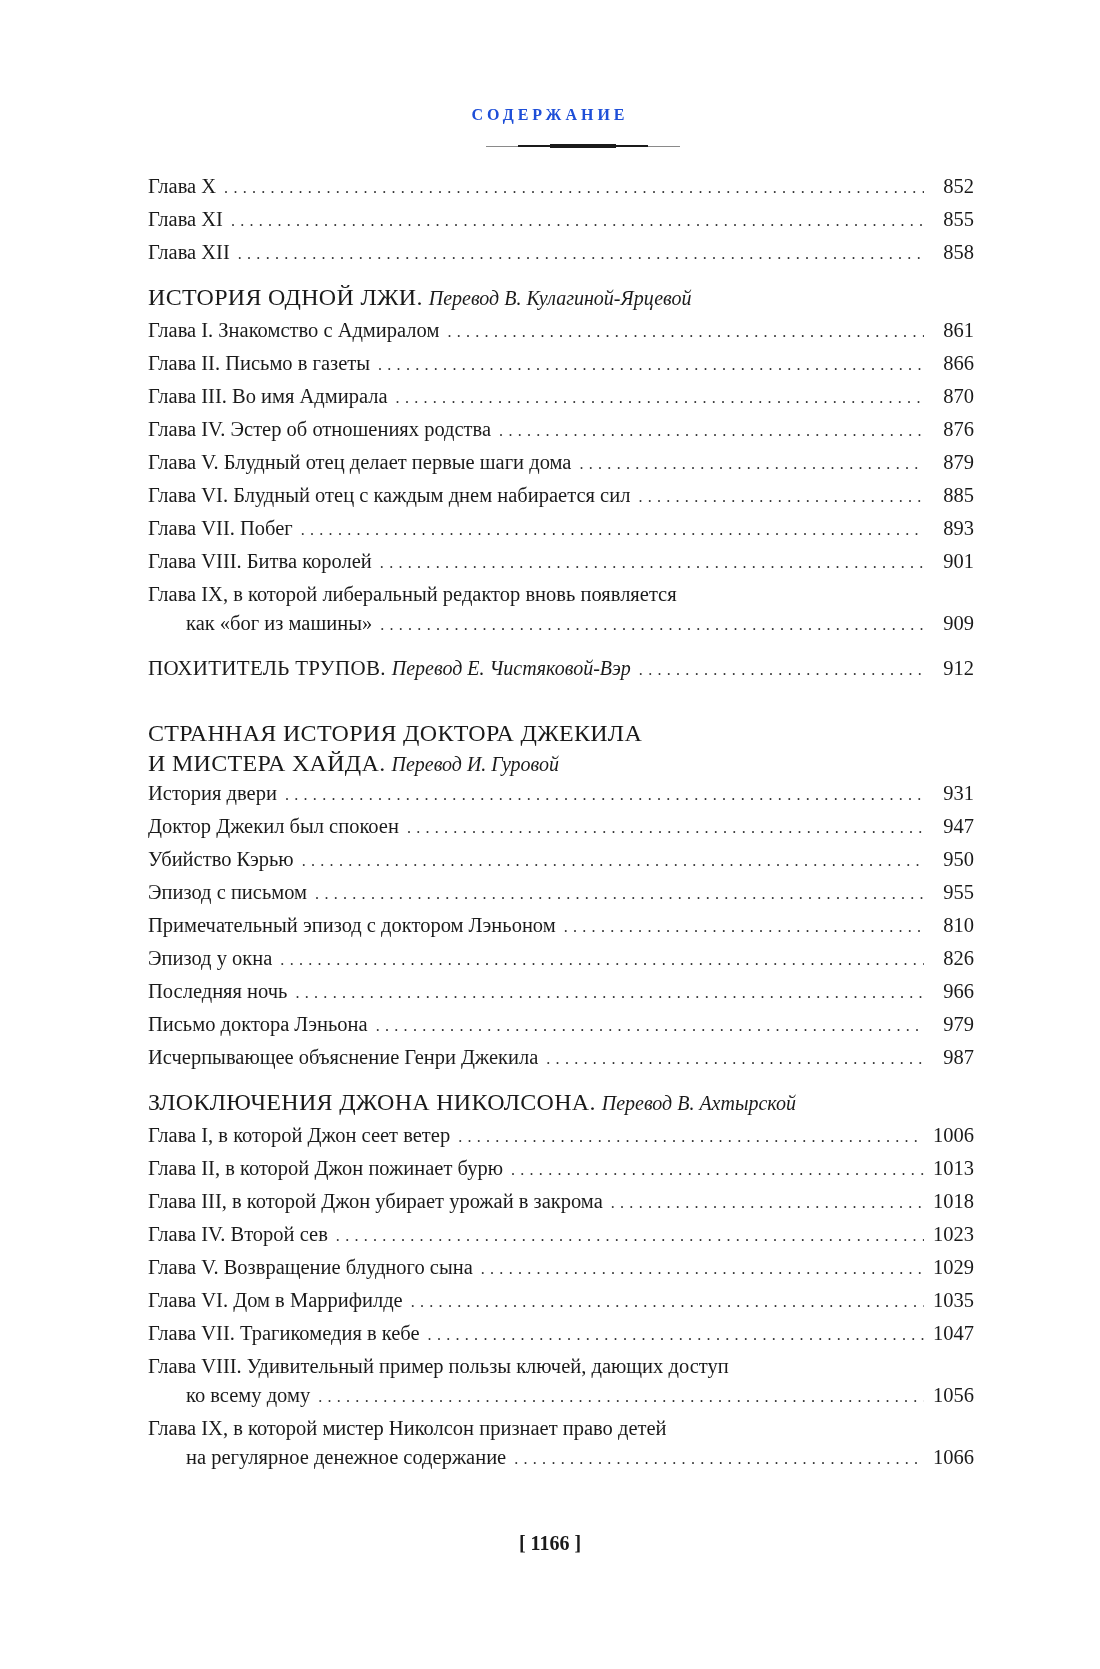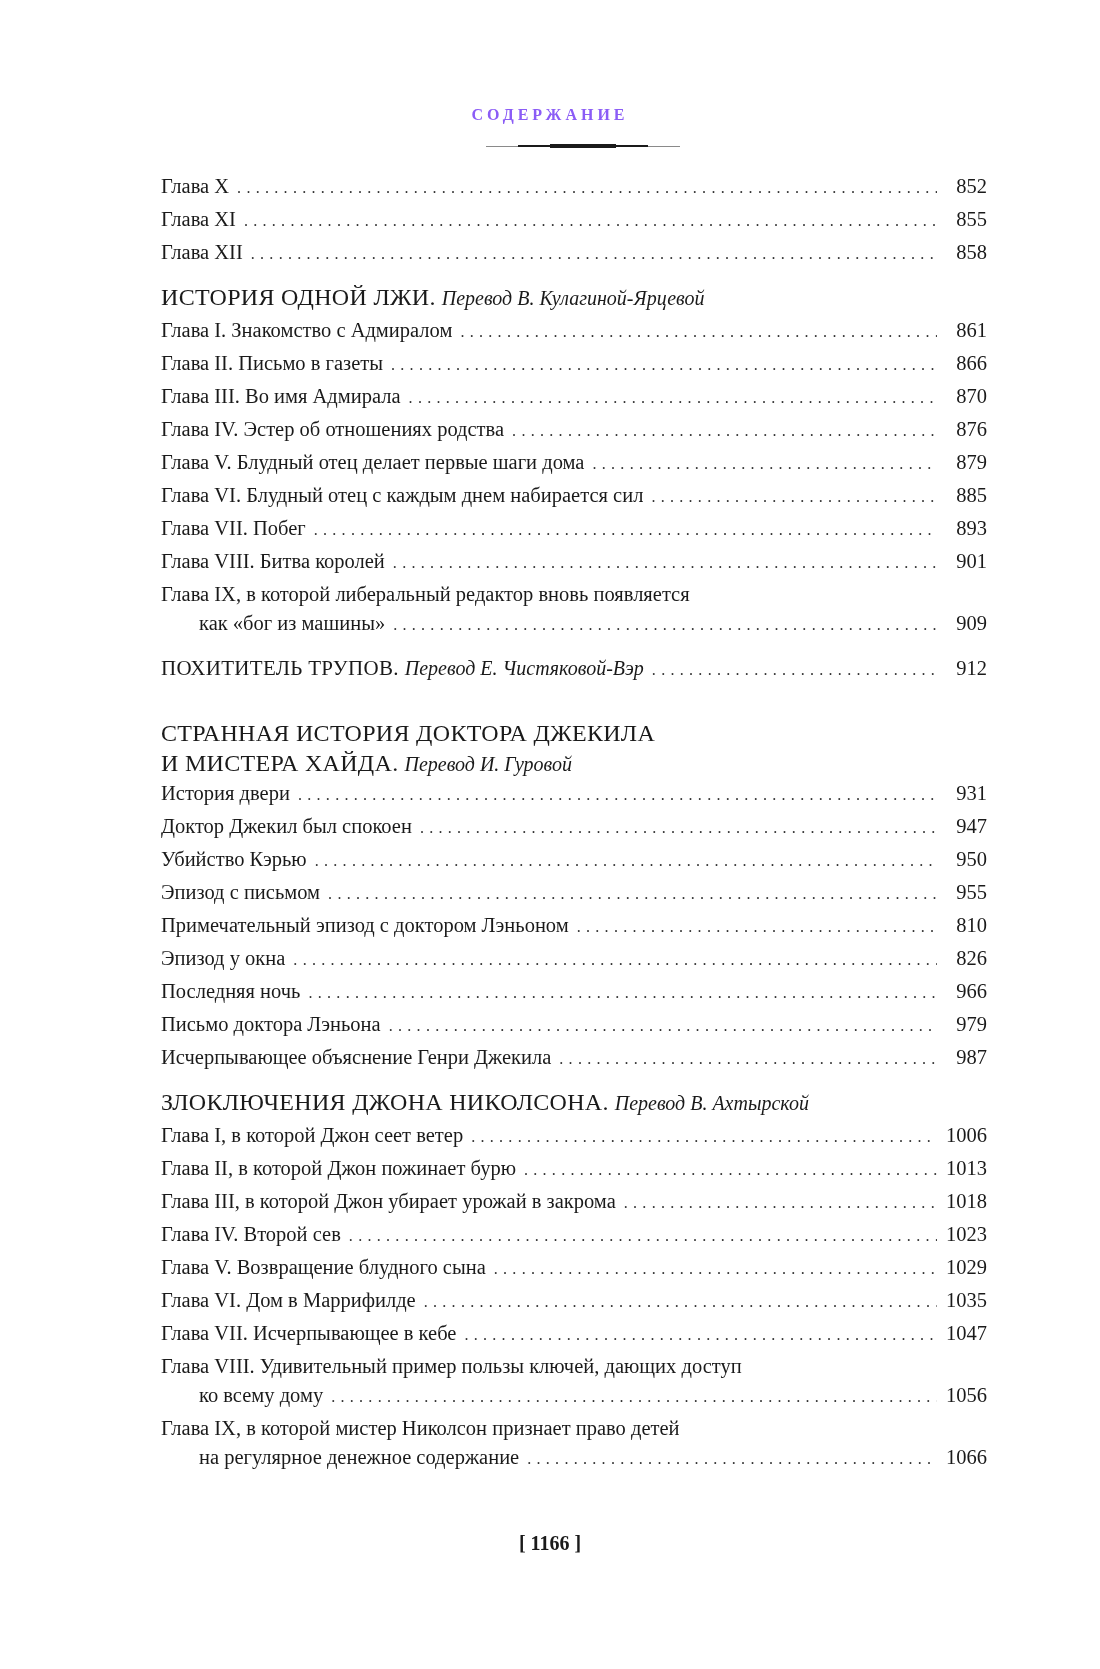--- a/index.html
+++ b/index.html
@@ -5,32 +5,32 @@
   html, body { margin: 0; padding: 0; background: #ffffff; }
   body {
     width: 1100px; height: 1669px; position: relative; overflow: hidden;
     font-family: "Liberation Serif", "DejaVu Serif", serif;
     color: #1a1a1a;
   }
   .page-header {
     position: absolute; top: 106px; left: 0; width: 1100px; text-align: center;
   }
   .page-title {
-    font-size: 16px; font-weight: bold; letter-spacing: 4px; color: #8b5cf6;
+    font-size: 16px; font-weight: bold; letter-spacing: 4px; color: #1d4ed8;
     display: inline-block;
   }
   .divider {
     position: absolute; top: 144px; left: 486px; width: 194px; height: 4px;
   }
   .divider .thin { position:absolute; left:0; right:0; top:1.5px; height:1px; background:#8a8a8a; }
   .divider .mid { position:absolute; left:32px; right:32px; top:1px; height:2px; background:#1a1a1a; }
   .divider .thick { position:absolute; left:64px; right:64px; top:0; height:4px; background:#1a1a1a; }
 
   .toc {
-    position: absolute; top: 170px; left: 161px; width: 826px;
+    position: absolute; top: 170px; left: 148px; width: 826px;
     font-size: 20.5px; line-height: 33px;
   }
   .row {
     display: flex; align-items: baseline; height: 33px; white-space: nowrap;
   }
   .row .label { flex: 0 0 auto; }
   .row .dots {
     flex: 1 1 auto; overflow: hidden; margin: 0 6px 0 8px;
     color: #333; letter-spacing: 6.2px; font-size: 16px;
   }
@@ -235,21 +235,21 @@
     <span class="label">Глава V. Возвращение блудного сына</span>
     <span class="dots"></span>
     <span class="page">1029</span>
   </div>
   <div class="row">
     <span class="label">Глава VI. Дом в Маррифилде</span>
     <span class="dots"></span>
     <span class="page">1035</span>
   </div>
   <div class="row">
-    <span class="label">Глава VII. Исчерпывающее в кебе</span>
+    <span class="label">Глава VII. Трагикомедия в кебе</span>
     <span class="dots"></span>
     <span class="page">1047</span>
   </div>
   <div>
     <div class="row cont">
       <span class="label">Глава VIII. Удивительный пример пользы ключей, дающих доступ</span>
     </div>
     <div class="row indent">
       <span class="label">ко всему дому</span>
       <span class="dots"></span>

